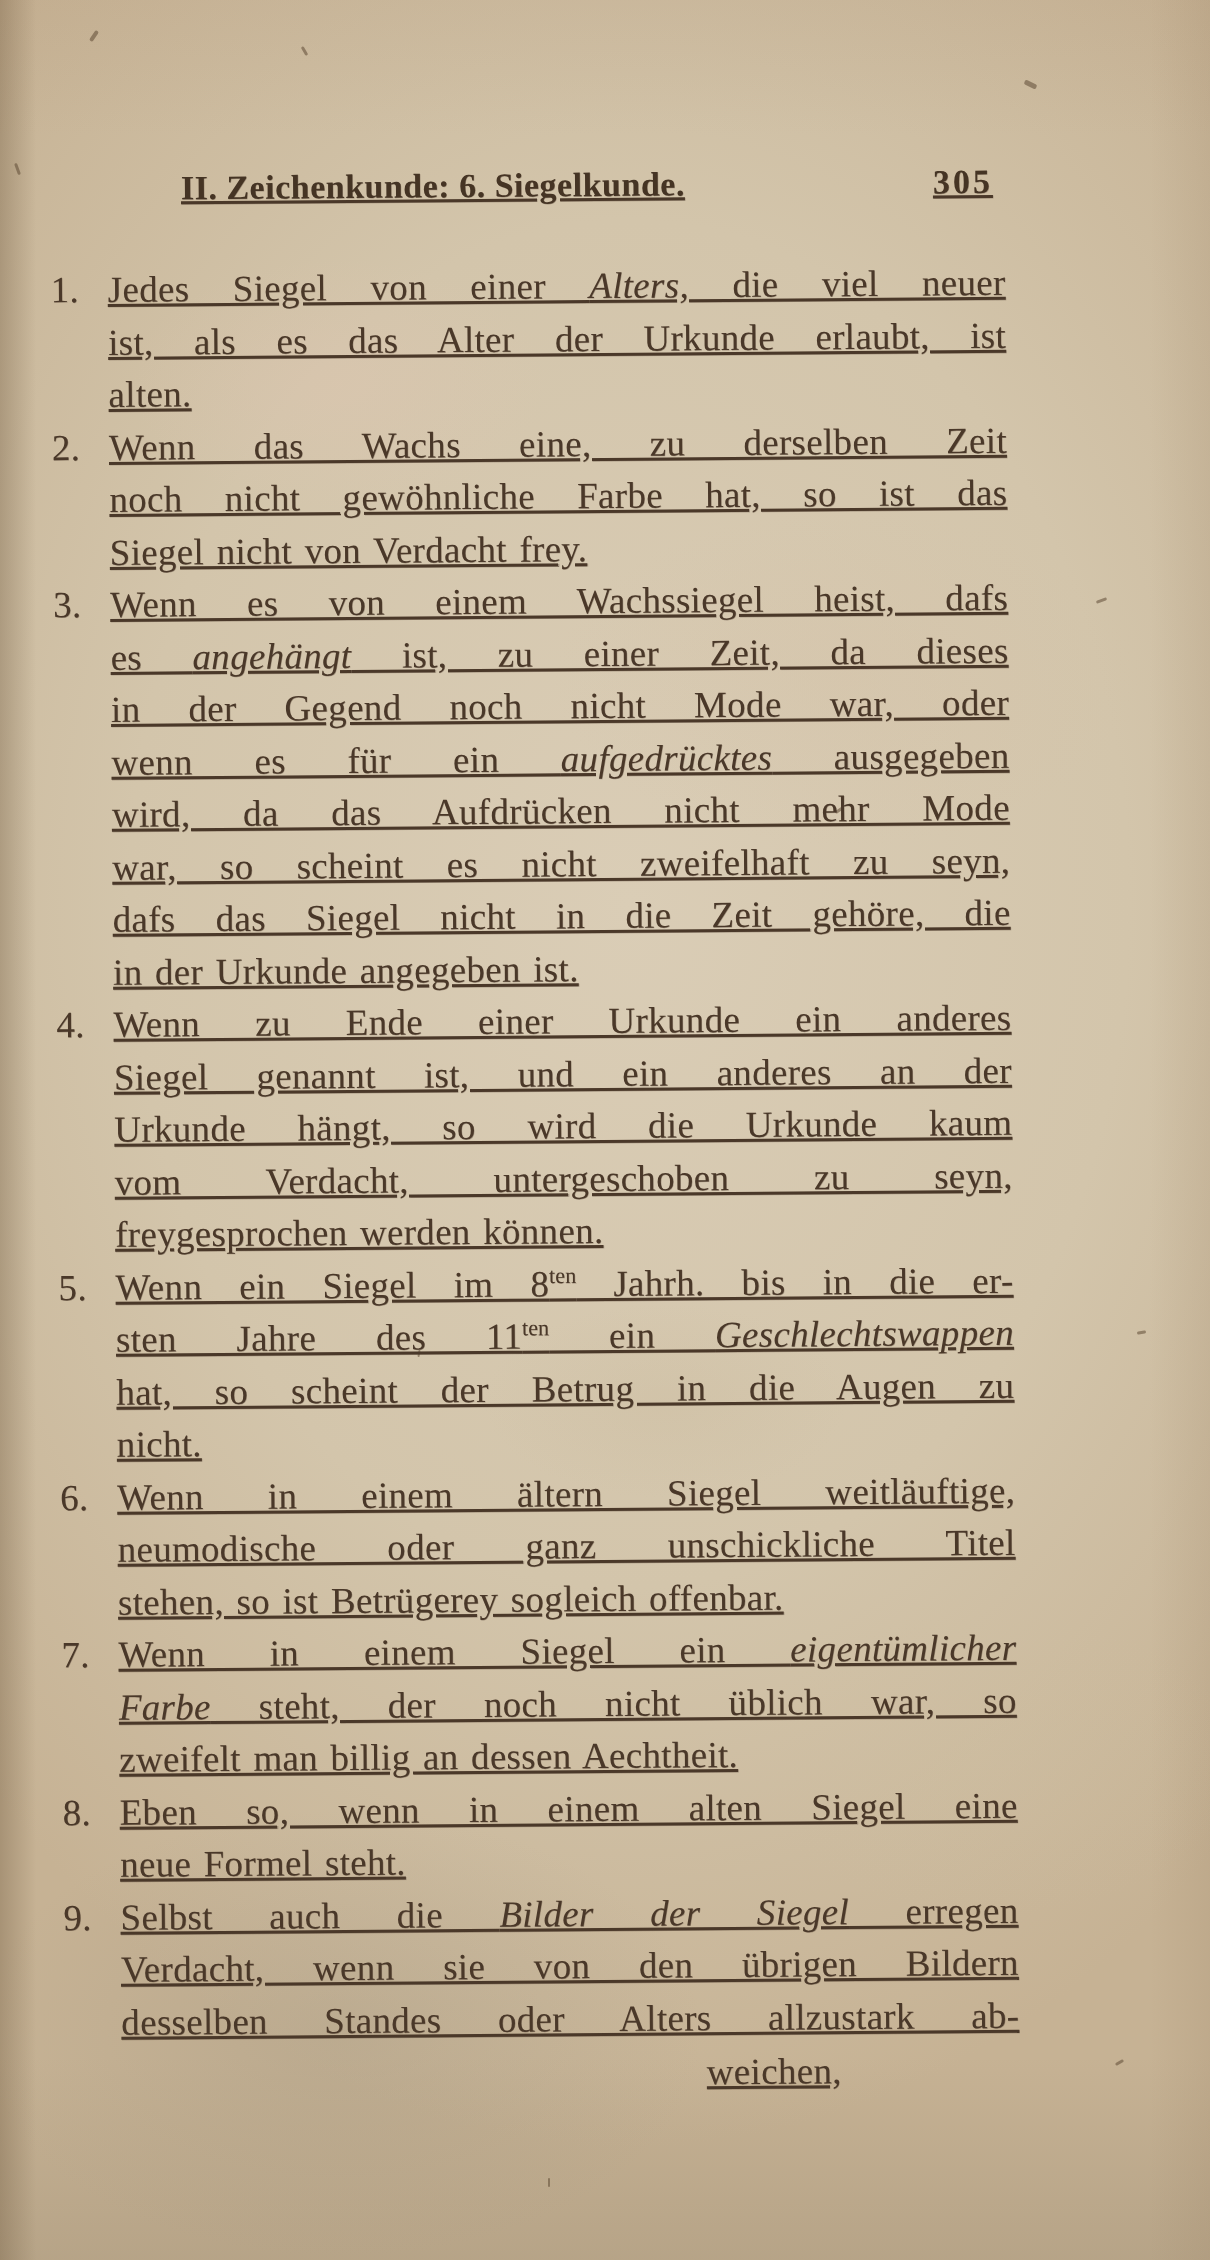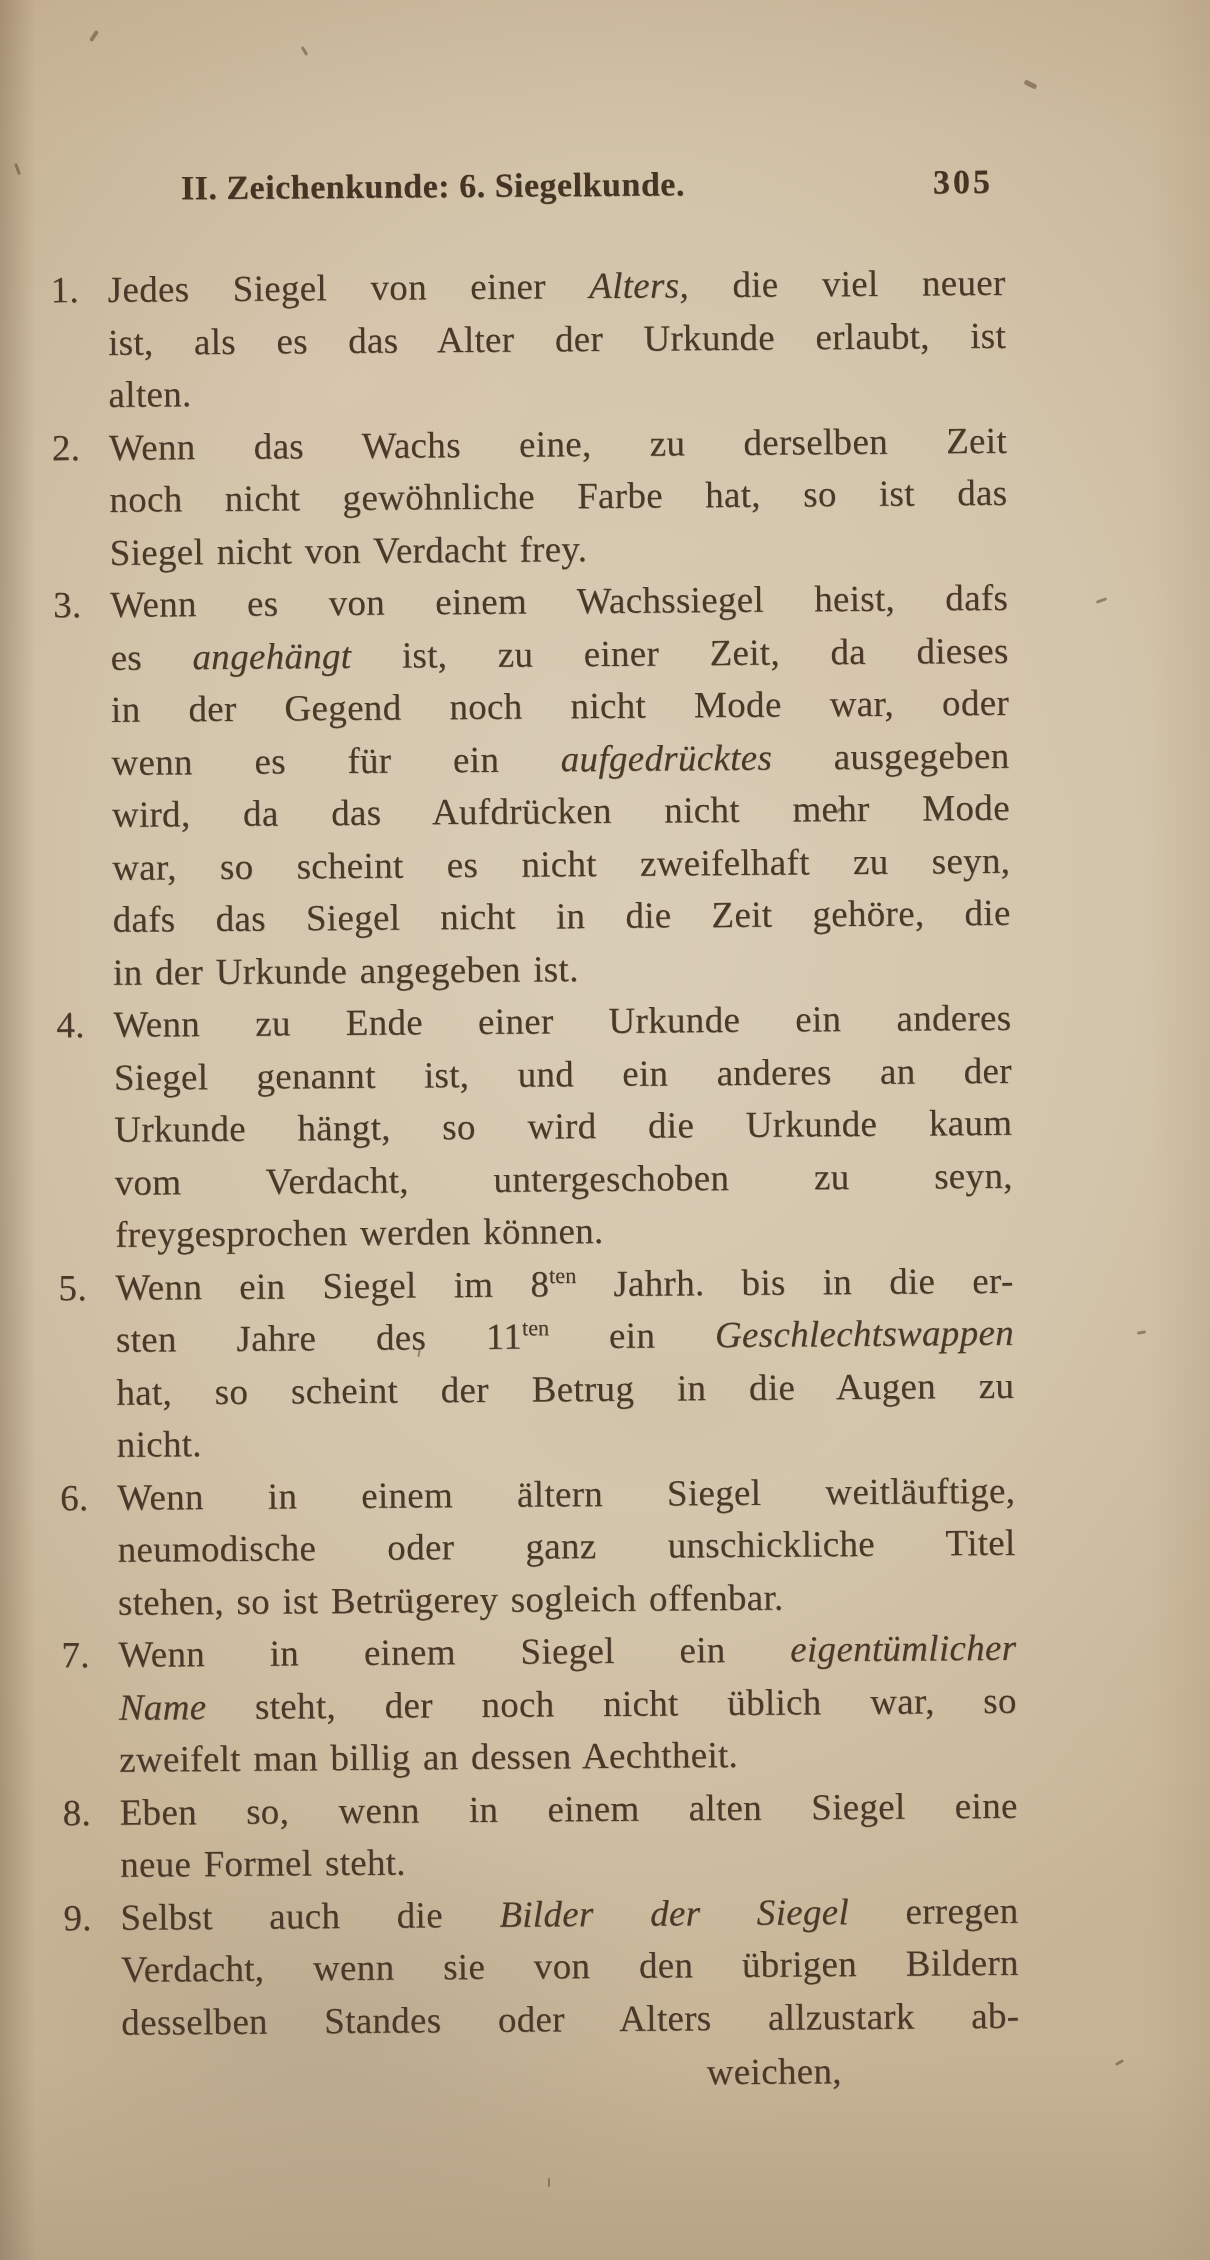--- a/index.html
+++ b/index.html
@@ -6,20 +6,21 @@
   .page {
     position:relative; width:1210px; height:2260px; overflow:hidden;
     font-family:"Liberation Serif","DejaVu Serif",serif;
     color:#4a3829;
     background:
       linear-gradient(90deg, rgba(96,74,48,0.30) 0%, rgba(96,74,48,0) 3%),
       linear-gradient(270deg, rgba(150,125,95,0.16) 0%, rgba(150,125,95,0) 5%),
       linear-gradient(0deg, rgba(128,113,90,0.22) 0%, rgba(128,113,90,0) 9%),
       linear-gradient(180deg, rgba(172,142,112,0.12) 0%, rgba(172,142,112,0) 6%),
       radial-gradient(75% 55% at 52% 40%, #dacdb6 0%, #d3c5ab 55%, #c6b294 100%);
+    text-decoration: underline;
   }
   .mottle {
     position:absolute; inset:0; pointer-events:none;
     background:
       radial-gradient(300px 180px at 28% 17%, rgba(224,197,178,0.35), transparent 70%),
       radial-gradient(420px 240px at 70% 30%, rgba(212,192,166,0.30), transparent 70%),
       radial-gradient(520px 320px at 28% 90%, rgba(158,148,128,0.28), transparent 70%),
       radial-gradient(360px 220px at 82% 78%, rgba(206,191,161,0.25), transparent 70%),
       radial-gradient(260px 140px at 55% 62%, rgba(198,182,152,0.25), transparent 70%);
   }
@@ -114,21 +115,21 @@
         </div>
         <div class="item">
           <span class="num">6.</span>
           <div class="line j"><span>Wenn in einem ältern Siegel weitläuftige,</span></div>
           <div class="line j"><span>neumodische oder ganz unschickliche Titel</span></div>
           <div class="line"><span>stehen, so ist Betrügerey sogleich offenbar.</span></div>
         </div>
         <div class="item">
           <span class="num">7.</span>
           <div class="line j"><span>Wenn in einem Siegel ein </span><span class="it">eigentümlicher</span></div>
-          <div class="line j"><span class="it">Name</span><span> steht, der noch nicht üblich war, so</span></div>
+          <div class="line j"><span class="it">Farbe</span><span> steht, der noch nicht üblich war, so</span></div>
           <div class="line"><span>zweifelt man billig an dessen Aechtheit.</span></div>
         </div>
         <div class="item">
           <span class="num">8.</span>
           <div class="line j"><span>Eben so, wenn in einem alten Siegel eine</span></div>
           <div class="line"><span>neue Formel steht.</span></div>
         </div>
         <div class="item">
           <span class="num">9.</span>
           <div class="line j"><span>Selbst auch die </span><span class="it">Bilder der Siegel</span><span> erregen</span></div>

